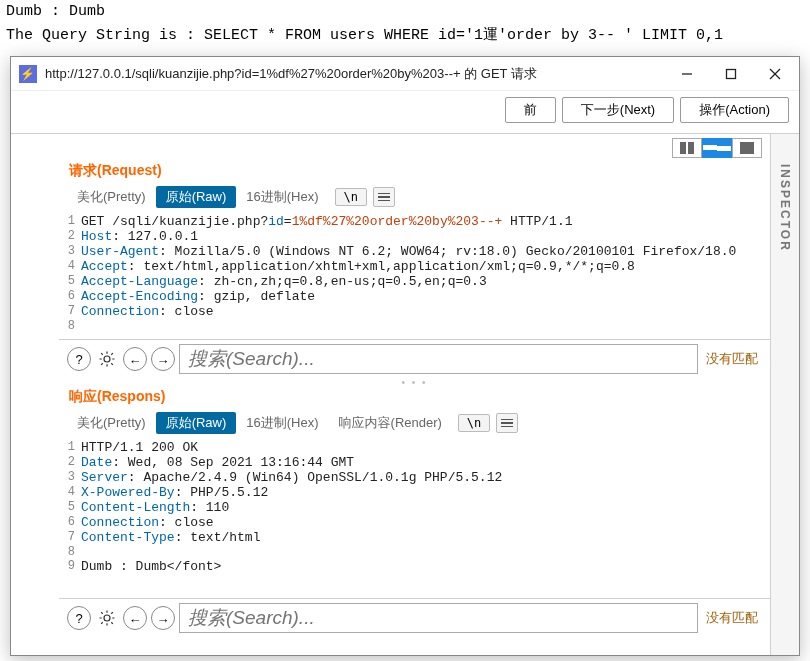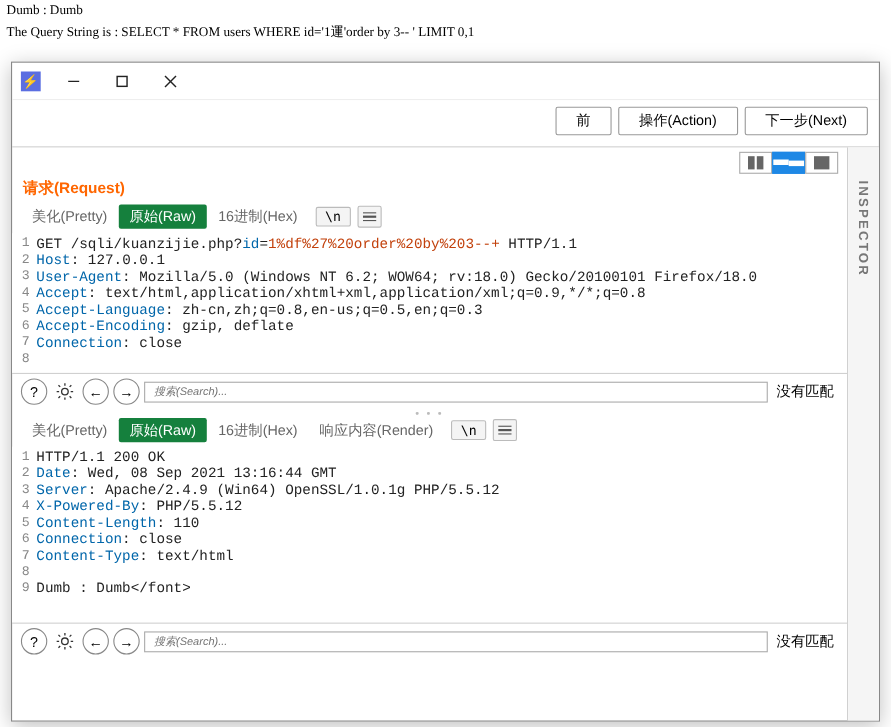--- a/index.html
+++ b/index.html
@@ -1,88 +1,89 @@
 <!DOCTYPE html>
 <html><head>
 <meta charset="utf-8">
 <style>
 * { box-sizing: border-box; margin: 0; padding: 0; }
 body { font-family: "Segoe UI", Arial, sans-serif; font-size: 13px; background: #fff; width: 810px; }
-.bgtext { font-family: Liberation Serif, serif; font-size: 12px; padding: 2px 6px; color: #000; line-height: 1.3; white-space: pre; }
+.bgtext { font-family: Liberation Mono, monospace; font-size: 15px; padding: 2px 6px; color: #000; line-height: 1.3; white-space: pre; }
 .window { position: absolute; top: 56px; left: 10px; width: 790px; height: 600px; background: #fff; border: 1px solid #888; box-shadow: 0 4px 18px rgba(0,0,0,.25); display: flex; flex-direction: column; }
 .titlebar { display: flex; align-items: center; height: 34px; padding: 0 2px 0 8px; border-bottom: 1px solid #eee; }
 .titlebar .flash { width: 18px; height: 18px; background:#5b6ee1; display:inline-flex; align-items:center; justify-content:center; color:#fff; font-size:12px; margin-right:8px; }
 .titlebar .title { flex:1; font-size:13px; color:#222;}
 .winbtn { width: 44px; height: 30px; display:inline-flex; align-items:center; justify-content:center; }
 .winbtn svg { width:12px; height:12px; }
 .topbtns { display:flex; justify-content:flex-end; gap:6px; padding:6px 10px 10px; border-bottom:1px solid #d0d0d0; }
 .btn { border:1px solid #999; background:#fff; padding:3px 18px; font-size:13px; border-radius:2px; cursor:pointer; }
-.mainrow { flex:1; display:flex; min-height:0; }
+.mainrow { flex:1; display:flex; min-height:0;padding-left:48px; }
 .contentcol { flex:1; display:flex; flex-direction:column; min-width:0; border-right:1px solid #d0d0d0; }
 .viewtoggle { display:flex; justify-content:flex-end; padding:4px 8px 2px; gap:0; }
 .vt { width:30px; height:20px; border:1px solid #aaa; display:inline-flex; align-items:center; justify-content:center; background:#fff; }
 .vt.active { background:#1e88e5; border-color:#1e88e5; }
 .vt.active .bar { background:#fff;}
 .vt .bar { background:#666; }
 .sectitle { color:#ff6600; font-weight:bold; font-size:14px; padding:2px 10px 6px; }
 .tabrow { display:flex; align-items:center; gap:0; padding:0 8px 4px; }
 .tab { padding:2px 10px; color:#666; font-size:13px; cursor:pointer; border-radius:2px; }
-.tab.active { background:#15803d; color:#fff; }
+.tab.active { background:#0369a1; color:#fff; }
 .nlbl { border:1px solid #bbb; padding:1px 8px; border-radius:2px; margin-left:6px; font-family:monospace; font-size:12px; background:#f4f4f4; }
 .hamb { border:1px solid #bbb; width:22px; height:20px; display:inline-flex; flex-direction:column; justify-content:center; align-items:center; gap:2px; margin-left:6px; border-radius:2px; background:#f4f4f4; cursor:pointer;}
 .hamb span { width:12px; height:1.5px; background:#555;}
 .code { font-family:"Courier New",monospace; font-size:13px; background:#fff; padding:2px 0 6px; overflow:hidden; }
 .line { display:flex; }
 .ln { width:22px; text-align:right; color:#888; padding-right:6px; user-select:none; font-size:12px;}
 .lc { flex:1; white-space:pre; color:#222; }
 .hk { color:#0066aa; }
 .hv { color:#c2410c; }
 .footbar { display:flex; align-items:center; border-top:1px solid #d0d0d0; padding:4px 8px; gap:4px; }
 .ficon { width:24px; height:24px; border:1px solid #888; border-radius:50%; display:inline-flex; align-items:center; justify-content:center; font-size:13px; background:#fff; cursor:pointer;}
 .gear { border:none; }
-.schbox { flex:1; border:1px solid #aaa; padding:3px 8px; font-style:italic; color:#999; font-size:10px; }
-.nomatch { color:#000000; font-size:13px; padding:0 4px;}
+.schbox { flex:1; border:1px solid #aaa; padding:3px 8px; font-style:italic; color:#999; font-size:19px; }
+.nomatch { color:#a16207; font-size:13px; padding:0 4px;}
 .splitter { height:8px; display:flex; align-items:center; justify-content:center; color:#bbb; font-size:10px; letter-spacing:2px; }
 .inspector { width:28px; background:#f5f5f5; border-left:0; display:flex; align-items:flex-start; justify-content:center; padding-top:30px;}
 .inspector span { writing-mode:vertical-rl; letter-spacing:2px; color:#777; font-size:12px; font-weight:600;}
 .pane { display:flex; flex-direction:column; }
 .pane.req .code { min-height:118px; }
 .pane.resp .code { min-height:160px; }
 </style>
 </head>
 <body>
 
 <div class="bgtext">Dumb : Dumb</div>
 <div class="bgtext">The Query String is : SELECT * FROM users WHERE id='1運'order by 3-- ' LIMIT 0,1</div>
 
 <div class="window">
   <div class="titlebar">
     <span class="flash">⚡</span>
+    <span class="title">http://127.0.0.1/sqli/kuanzijie.php?id=1%df%27%20order%20by%203--+ 的 GET 请求</span>
     <span class="winbtn">
         <svg viewBox="0 0 12 12">
           <line x1="1" y1="6" x2="11" y2="6" stroke="#222" stroke-width="1.3"></line>
         </svg>
       </span>
     <span class="winbtn">
         <svg viewBox="0 0 12 12">
           <rect x="1.5" y="1.5" width="9" height="9" fill="none" stroke="#222" stroke-width="1.3"></rect>
         </svg>
       </span>
     <span class="winbtn">
         <svg viewBox="0 0 12 12">
           <line x1="1" y1="1" x2="11" y2="11" stroke="#222" stroke-width="1.3"></line>
           <line x1="11" y1="1" x2="1" y2="11" stroke="#222" stroke-width="1.3"></line>
         </svg>
       </span>
   </div>
 
   <div class="topbtns">
     <button class="btn">前</button>
+    <button class="btn">下一步(Next)</button>
     <button class="btn">操作(Action)</button>
-    <button class="btn">下一步(Next)</button>
   </div>
 
   <div class="mainrow">
     <div class="contentcol">
       <div class="viewtoggle">
         <span class="vt">
             <span class="bar" style="width:6px;height:12px;margin-right:2px"></span>
             <span class="bar" style="width:6px;height:12px"></span>
           </span>
         <span class="vt active">
@@ -151,20 +152,21 @@
           <span class="ficon">←</span>
           <span class="ficon">→</span>
           <input class="schbox" placeholder="搜索(Search)..." style="">
           <span class="nomatch">没有匹配</span>
         </div>
       </div>
 
       <div class="splitter">• • •</div>
 
       <div class="pane resp">
+        <div class="sectitle">响应(Respons)</div>
         <div class="tabrow">
           <span class="tab">美化(Pretty)</span>
           <span class="tab active">原始(Raw)</span>
           <span class="tab">16进制(Hex)</span>
           <span class="tab">响应内容(Render)</span>
           <span class="nlbl">\n</span>
           <span class="hamb">
               <span></span>
               <span></span>
               <span></span>

